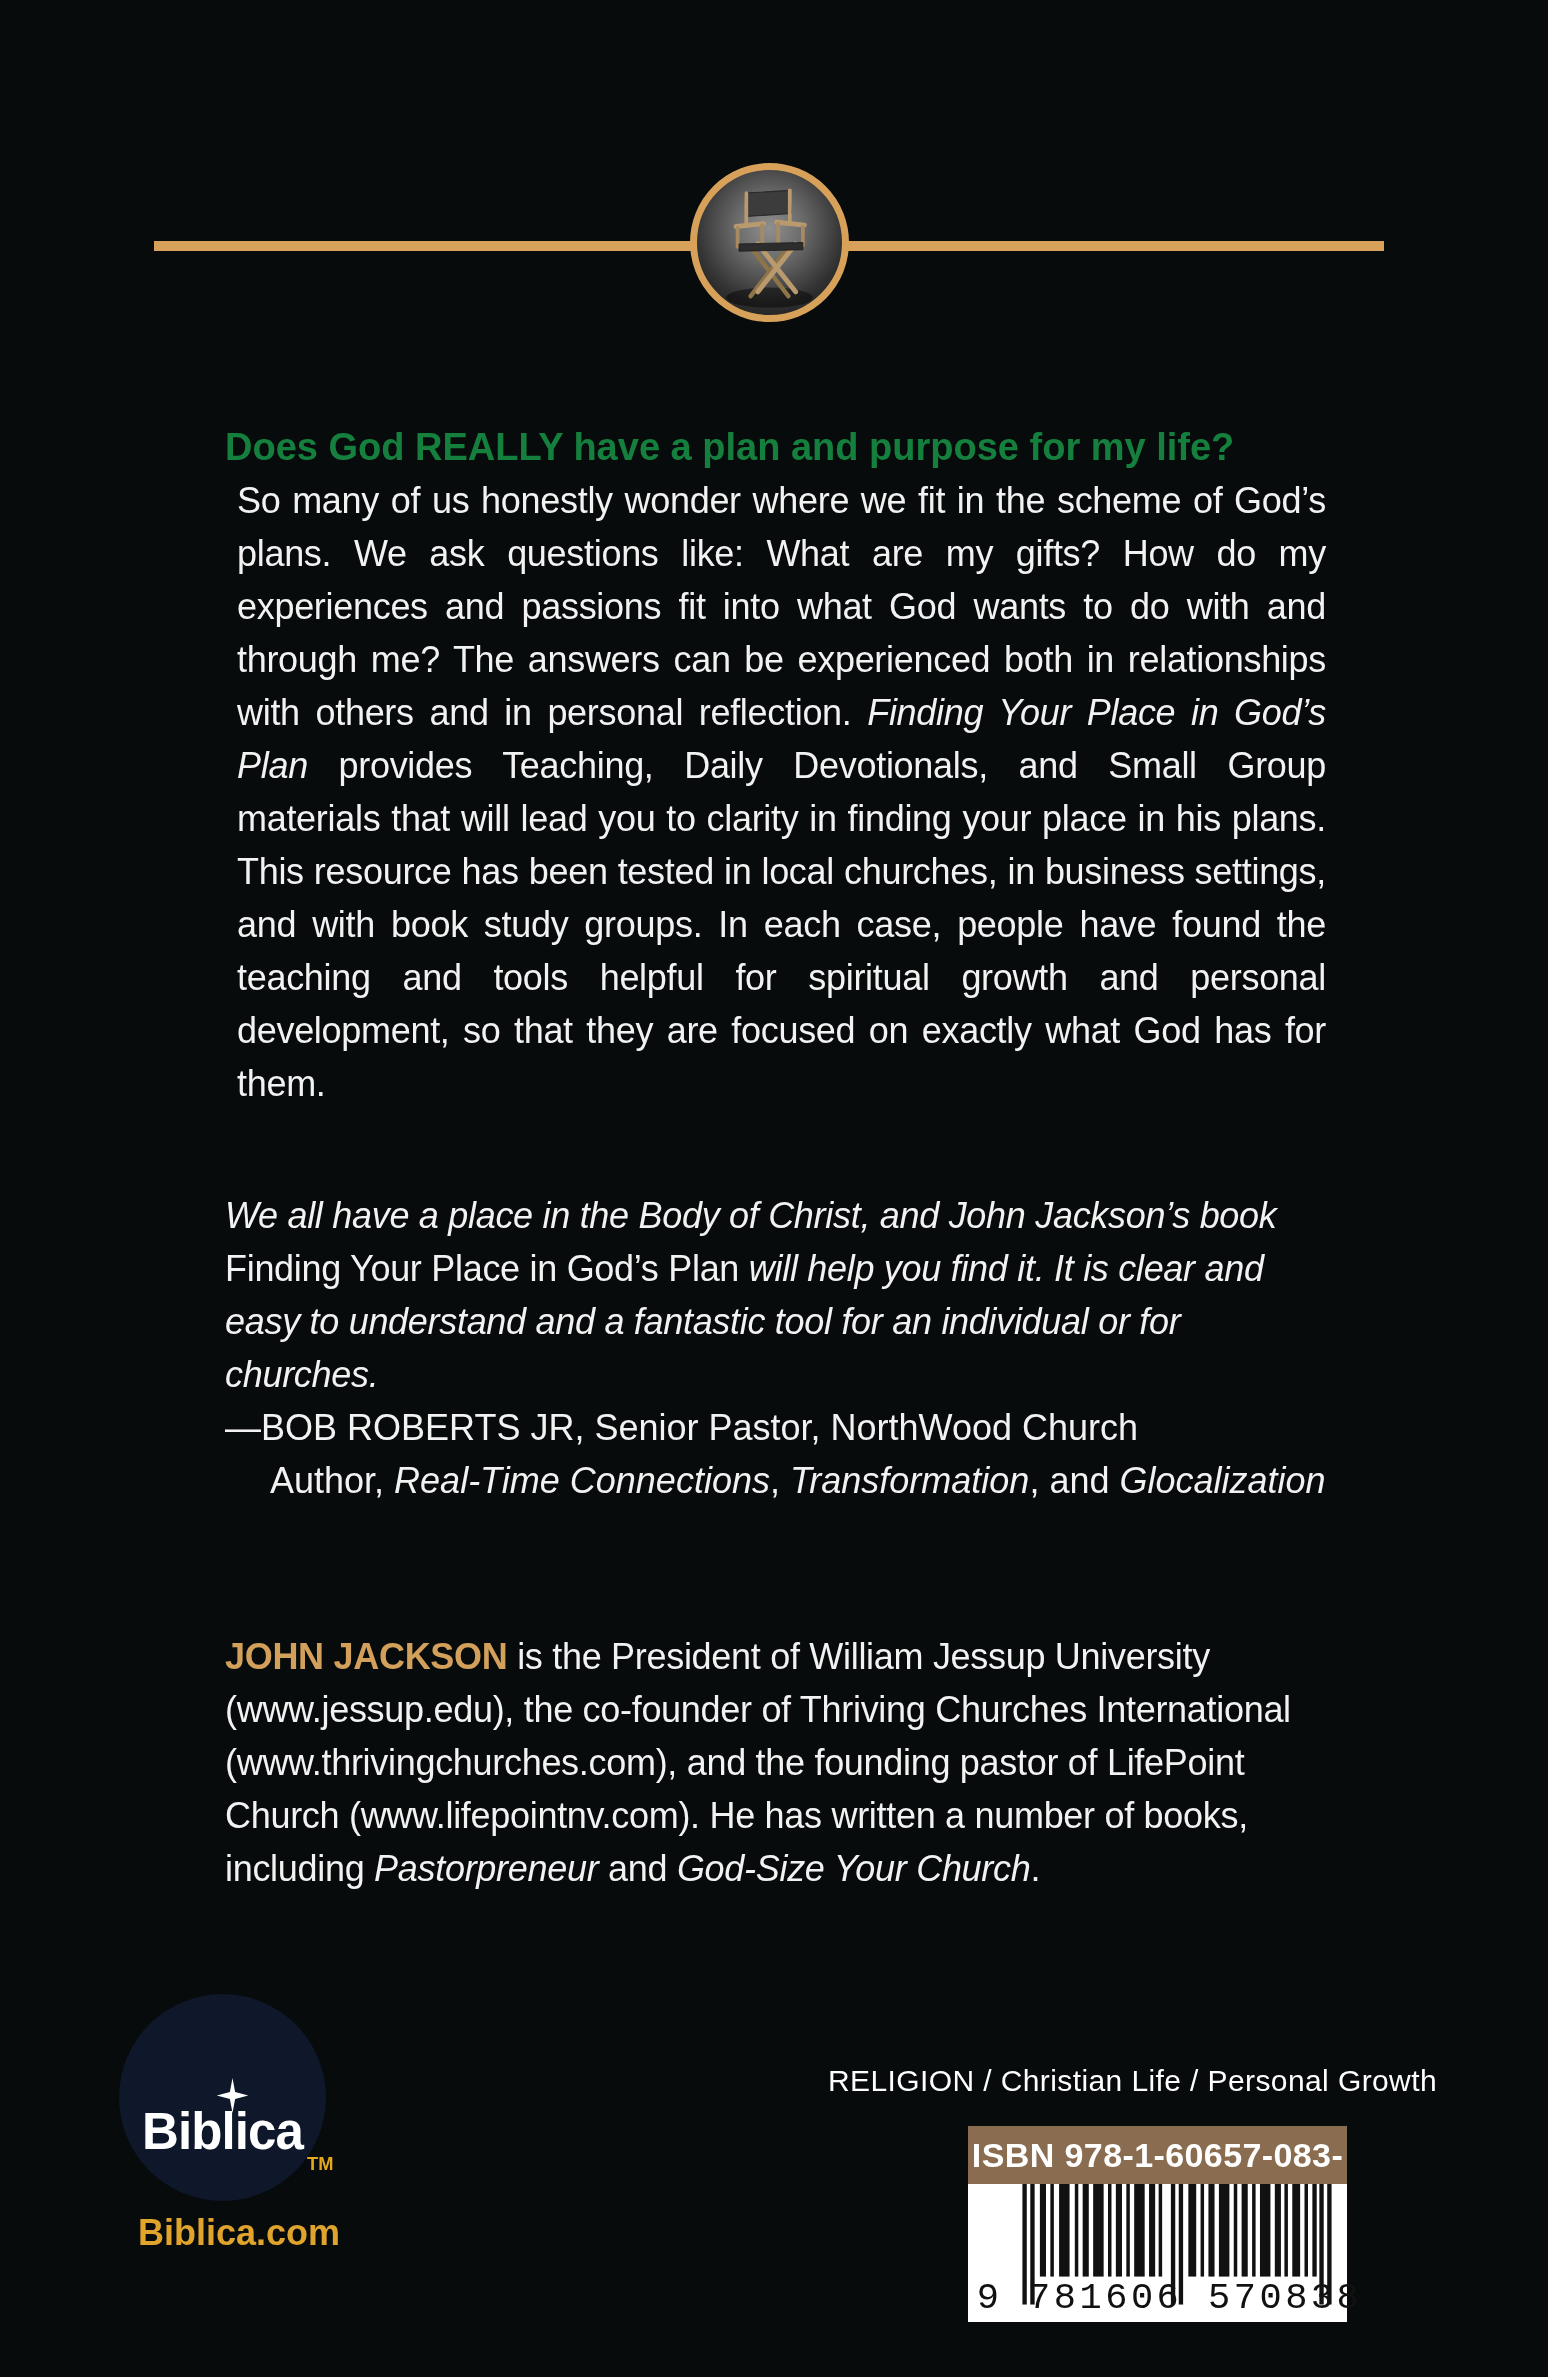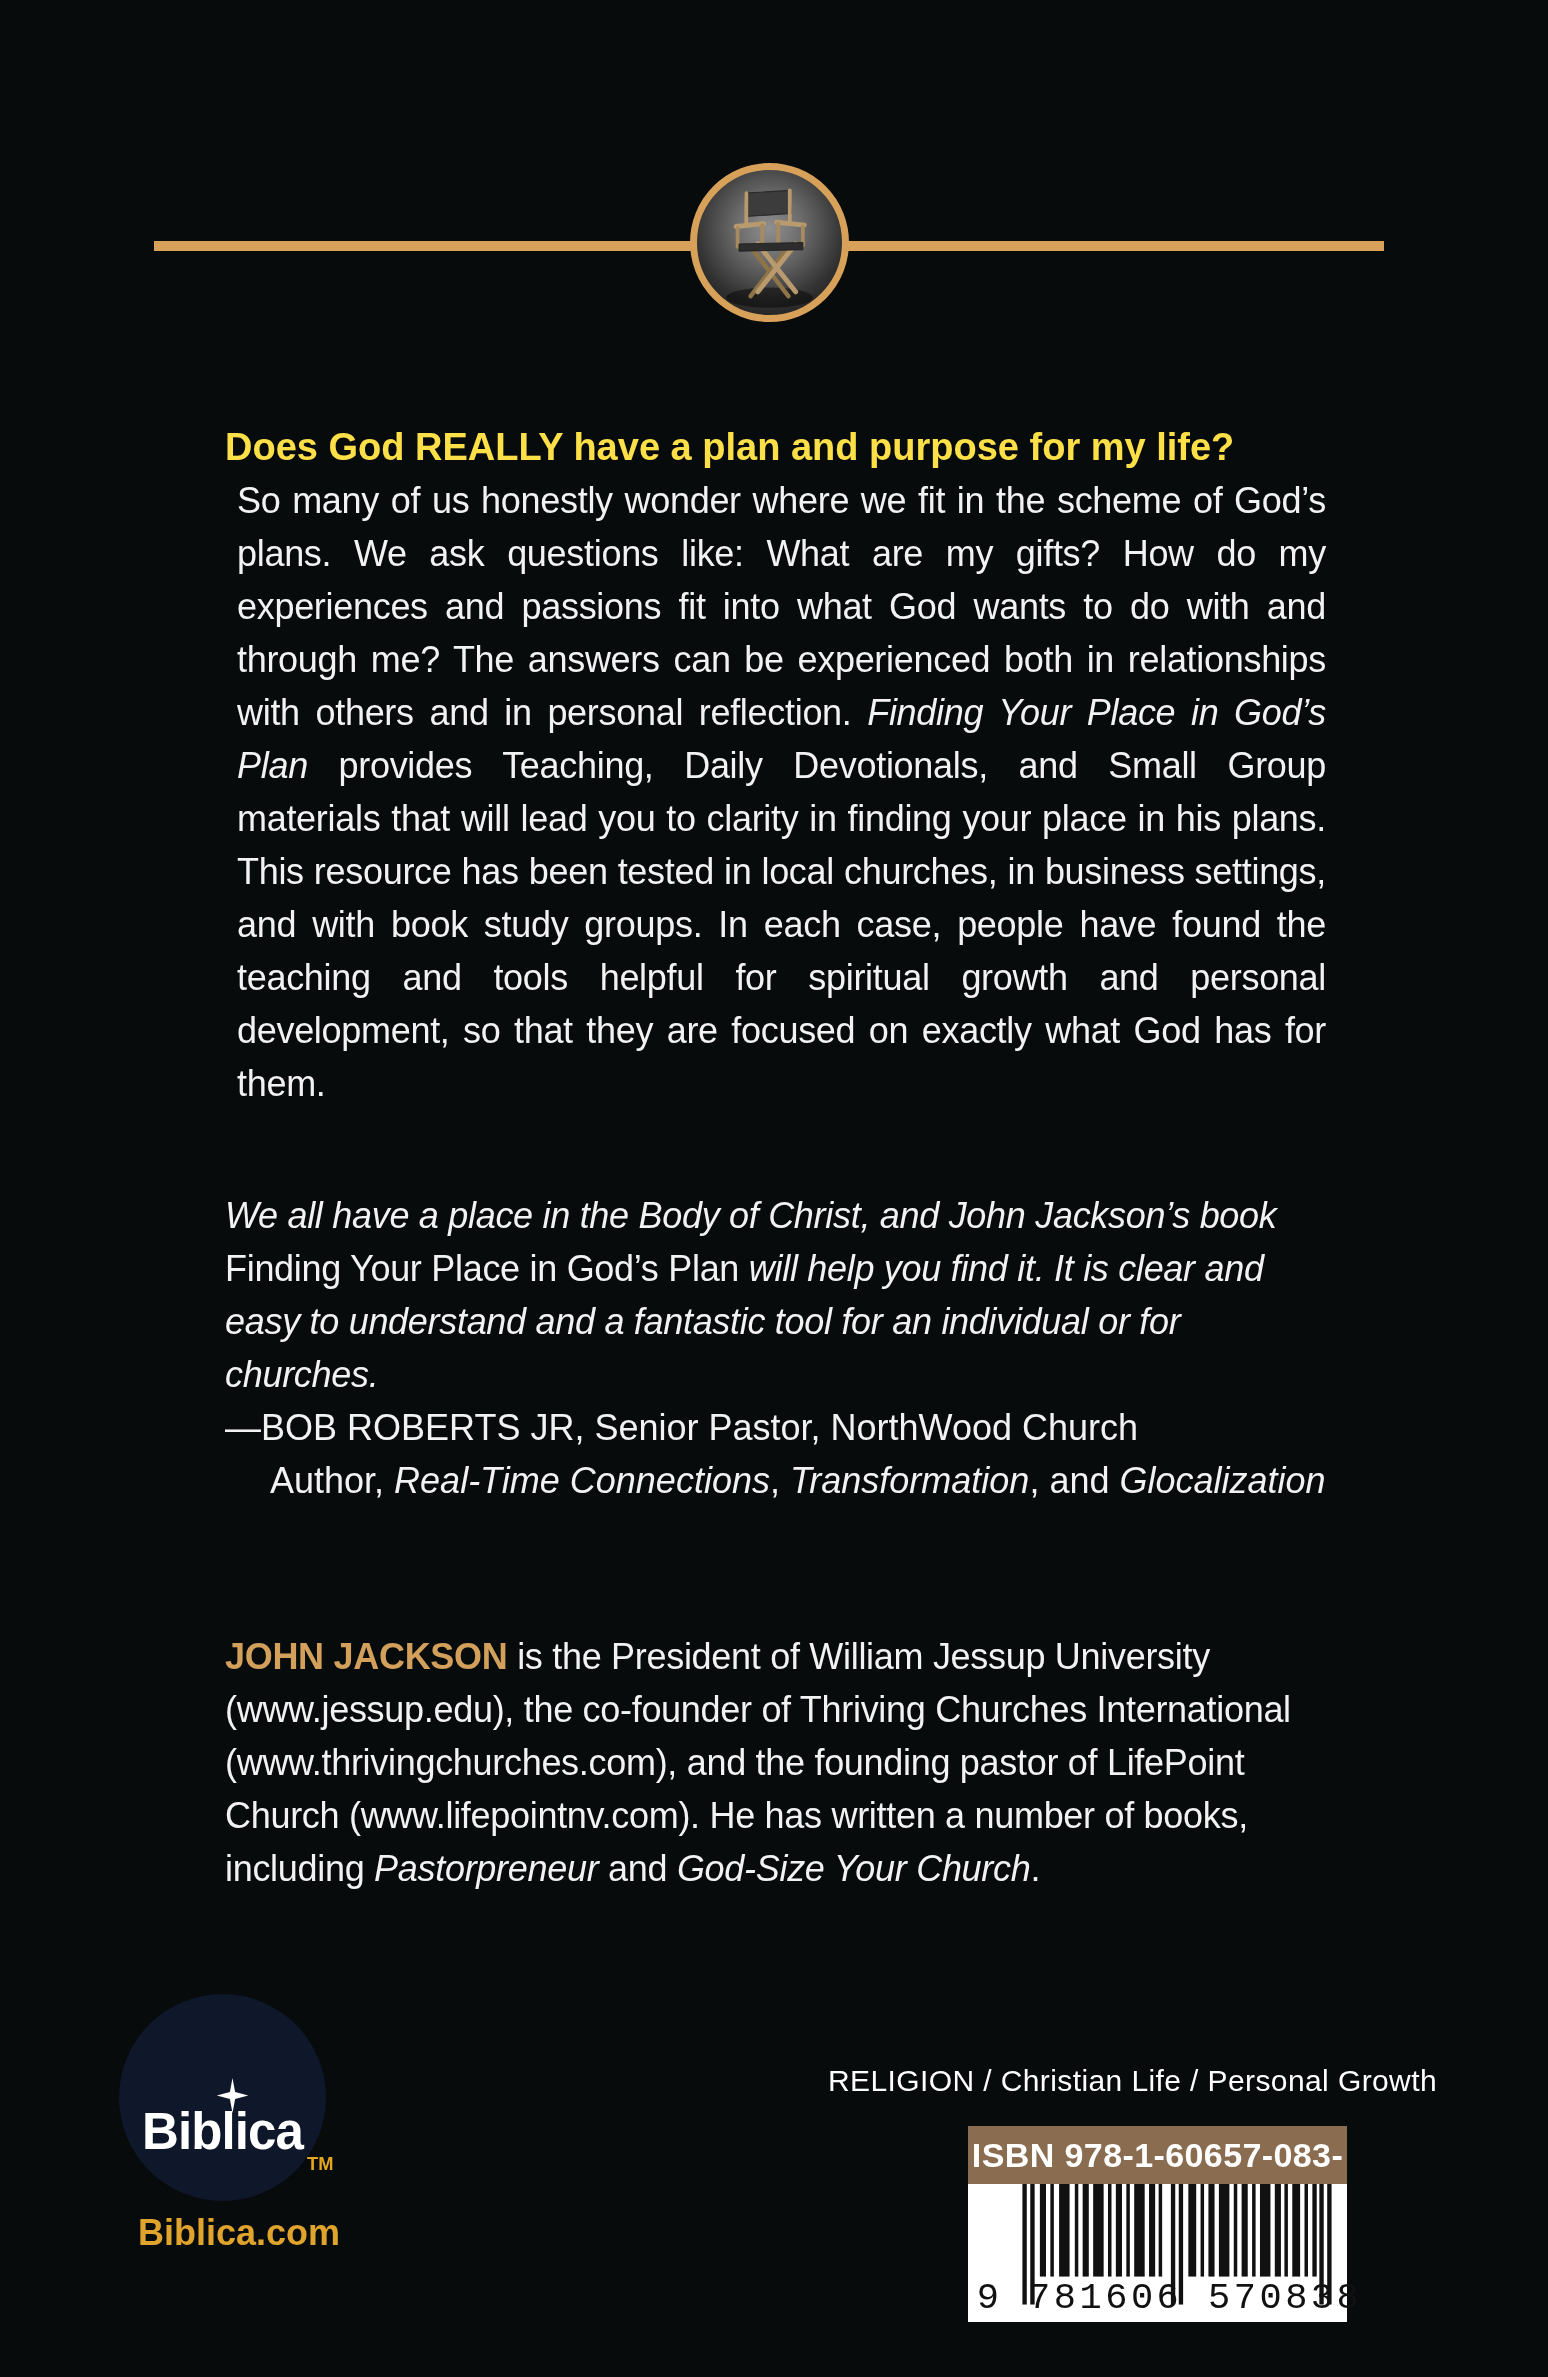--- a/index.html
+++ b/index.html
@@ -32,21 +32,21 @@
   .ornament-circle svg { display: block; width: 145px; height: 145px; }
 
   
   .textcol { position: absolute; left: 225px; width: 1101px; }
   .synopsis   { top: 421px; }
   .endorsement{ top: 1189px; }
   .bio        { top: 1630px; }
 
   .synopsis h1 {
     margin: 0; font-size: 38px; line-height: 53px;
-    font-weight: bold; color: #fde047;
+    font-weight: bold; color: #15803d;
   }
   .body-text {
     margin: 0; font-size: 36px; line-height: 53px;
     color: #F2F2F2; letter-spacing: -0.3px;
   }
   .justified { text-align: justify; margin-left: 12px; }
 
   .attribution-name { margin: 0; font-size: 36px; line-height: 53px; }
   .attribution-role { margin: 0 0 0 45px; font-size: 36px; line-height: 53px; }
 

